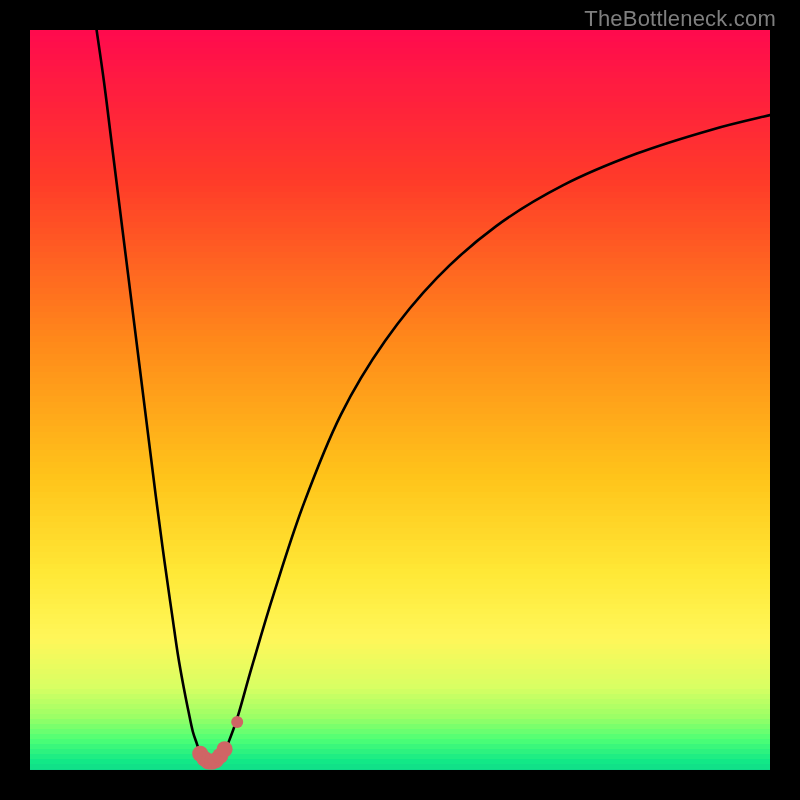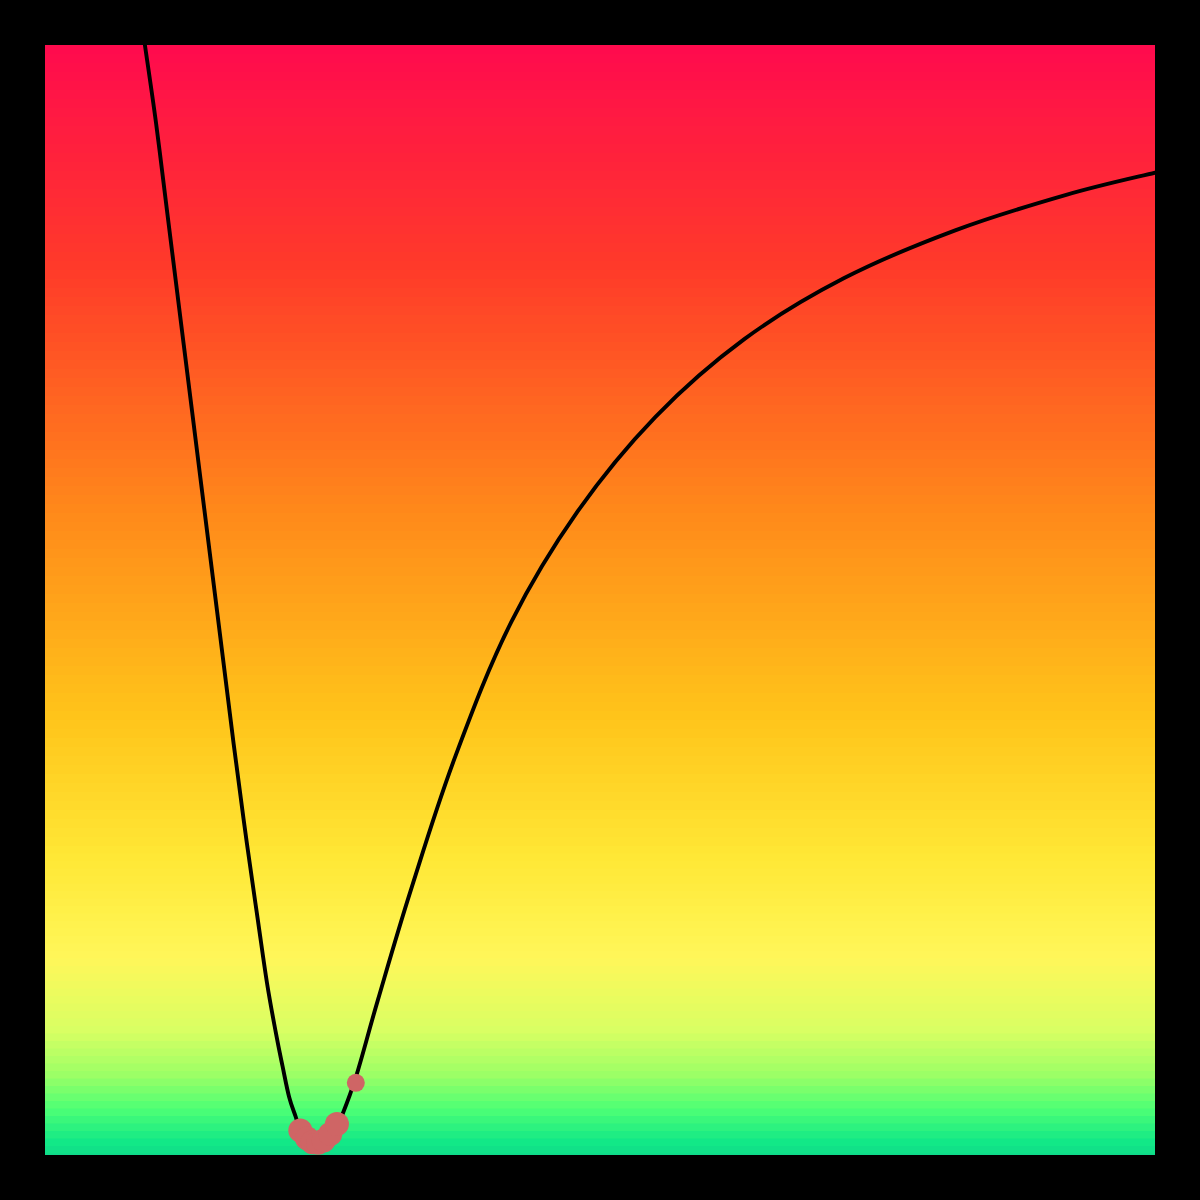--- a/index.html
+++ b/index.html
@@ -48,20 +48,23 @@
     color: #7f7f7f;
     letter-spacing: 0.2px;
     user-select: none;
   }
 </style>
 </head>
 <body>
 
 <div class="frame">
 
+  <div class="watermark">
+    <span>TheBottleneck.com</span>
+  </div>
 
   <div class="plot-area">
     <div class="gradient-bg" id="grad">
         <div class="strip" style="top: 0px; height: 6.6px; background: rgb(255, 11, 77);"></div>
         <div class="strip" style="top: 6px; height: 6.6px; background: rgb(255, 13, 76);"></div>
         <div class="strip" style="top: 12px; height: 6.6px; background: rgb(255, 15, 74);"></div>
         <div class="strip" style="top: 18px; height: 6.6px; background: rgb(255, 17, 73);"></div>
         <div class="strip" style="top: 24px; height: 6.6px; background: rgb(255, 19, 71);"></div>
         <div class="strip" style="top: 30px; height: 6.6px; background: rgb(255, 21, 70);"></div>
         <div class="strip" style="top: 36px; height: 6.6px; background: rgb(255, 23, 68);"></div>

